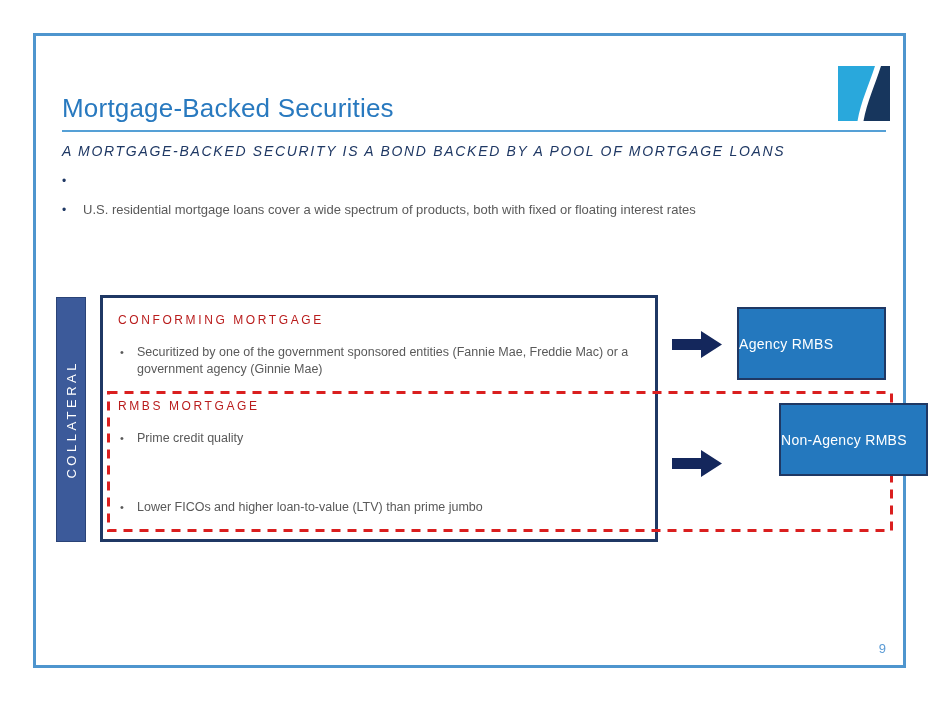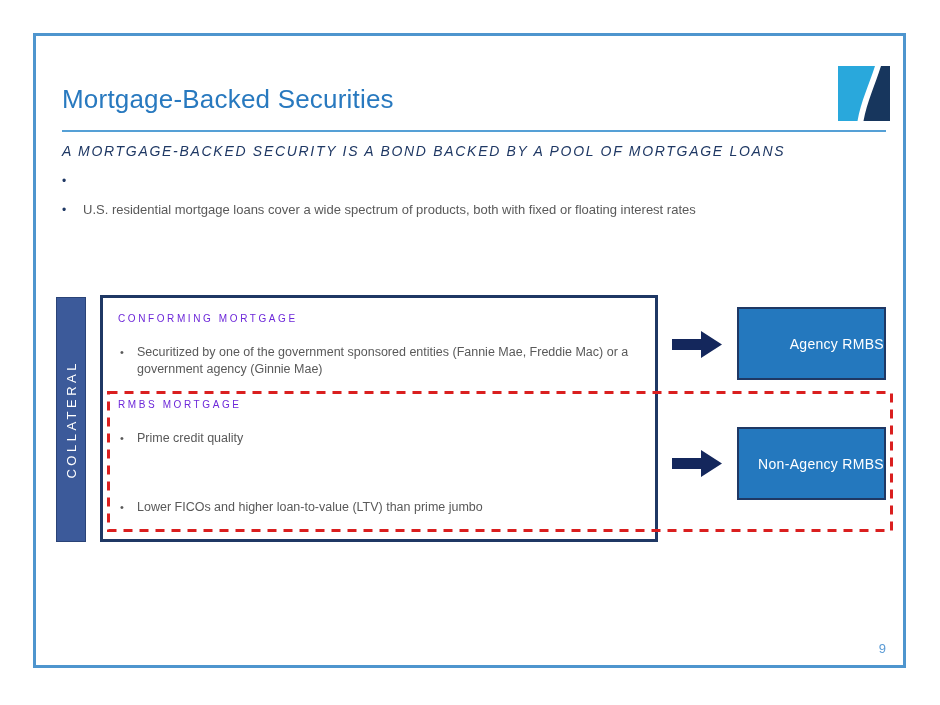--- a/index.html
+++ b/index.html
@@ -6,21 +6,21 @@
   .stage{
     position:relative;width:940px;height:705px;background:#ffffff;overflow:hidden;
     font-family:"Liberation Sans", sans-serif;
   }
   .frame{
     position:absolute;left:33px;top:33px;width:873px;height:635px;
     box-sizing:border-box;border:3px solid #4E95CE;background:#ffffff;
   }
   .logo{position:absolute;left:838px;top:66px;width:52px;height:55px;}
   .page-title{
-    position:absolute;left:62px;top:84px;font-size:26px;color:#2879BF;
+    position:absolute;left:62px;top:93px;font-size:26px;color:#2879BF;
     letter-spacing:0.2px;white-space:nowrap;
   }
   .title-divider{position:absolute;left:62px;top:130px;width:824px;height:2px;background:#55A0D6;}
   .subtitle{
     position:absolute;left:62px;top:143px;font-size:14px;color:#1F3864;
     letter-spacing:1.7px;white-space:nowrap;font-style:italic;
   }
   .intro{position:absolute;left:62px;top:173px;width:800px;}
   .intro-row{display:flex;margin-bottom:13px;font-size:13px;color:#595959;line-height:16px;}
   .intro-row .marker{width:21px;color:#1F3864;font-size:12px;flex:0 0 21px;}
@@ -31,40 +31,40 @@
   }
   .collateral-bar span{
     writing-mode:vertical-rl;transform:rotate(180deg);
     color:#ffffff;font-size:13px;letter-spacing:3.5px;white-space:nowrap;
   }
   .main-box{
     position:absolute;left:100px;top:295px;width:558px;height:247px;
     box-sizing:border-box;border:3px solid #1F3864;background:#ffffff;
   }
   .sec-heading{
-    position:absolute;left:118px;font-size:10px;color:#6d28d9;
+    position:absolute;left:118px;font-size:12px;color:#b91c1c;
     letter-spacing:2.6px;white-space:nowrap;
   }
   .sec-bullet{
     position:absolute;left:120px;width:524px;display:flex;
     font-size:12.5px;color:#595959;line-height:17px;
   }
   .sec-bullet .marker{width:17px;flex:0 0 17px;color:#595959;font-size:11px;}
   .red-outline{position:absolute;left:107px;top:391px;width:786px;height:141px;}
   .arrow{position:absolute;width:50px;height:27px;}
   .arrow1{left:672px;top:331px;}
   .arrow2{left:672px;top:450px;}
   .out-box{
     position:absolute;left:737px;width:149px;height:73px;
     box-sizing:border-box;background:#2478BE;border:2px solid #1F3864;
-    display:flex;align-items:center;justify-content:flex-end;
+    display:flex;align-items:center;justify-content:flex-start;
     color:#ffffff;font-size:14px;letter-spacing:0.3px;
   }
   .out-agency{top:307px;}
-  .out-nonagency{top:427px;}
+  .out-nonagency{top:403px;margin-left:42px;}
   .page-number{
     position:absolute;left:850px;top:641px;width:36px;text-align:right;
     font-size:13px;color:#5B9BD5;
   }
 </style>
 </head>
 <body>
 
 <div class="stage">
 

